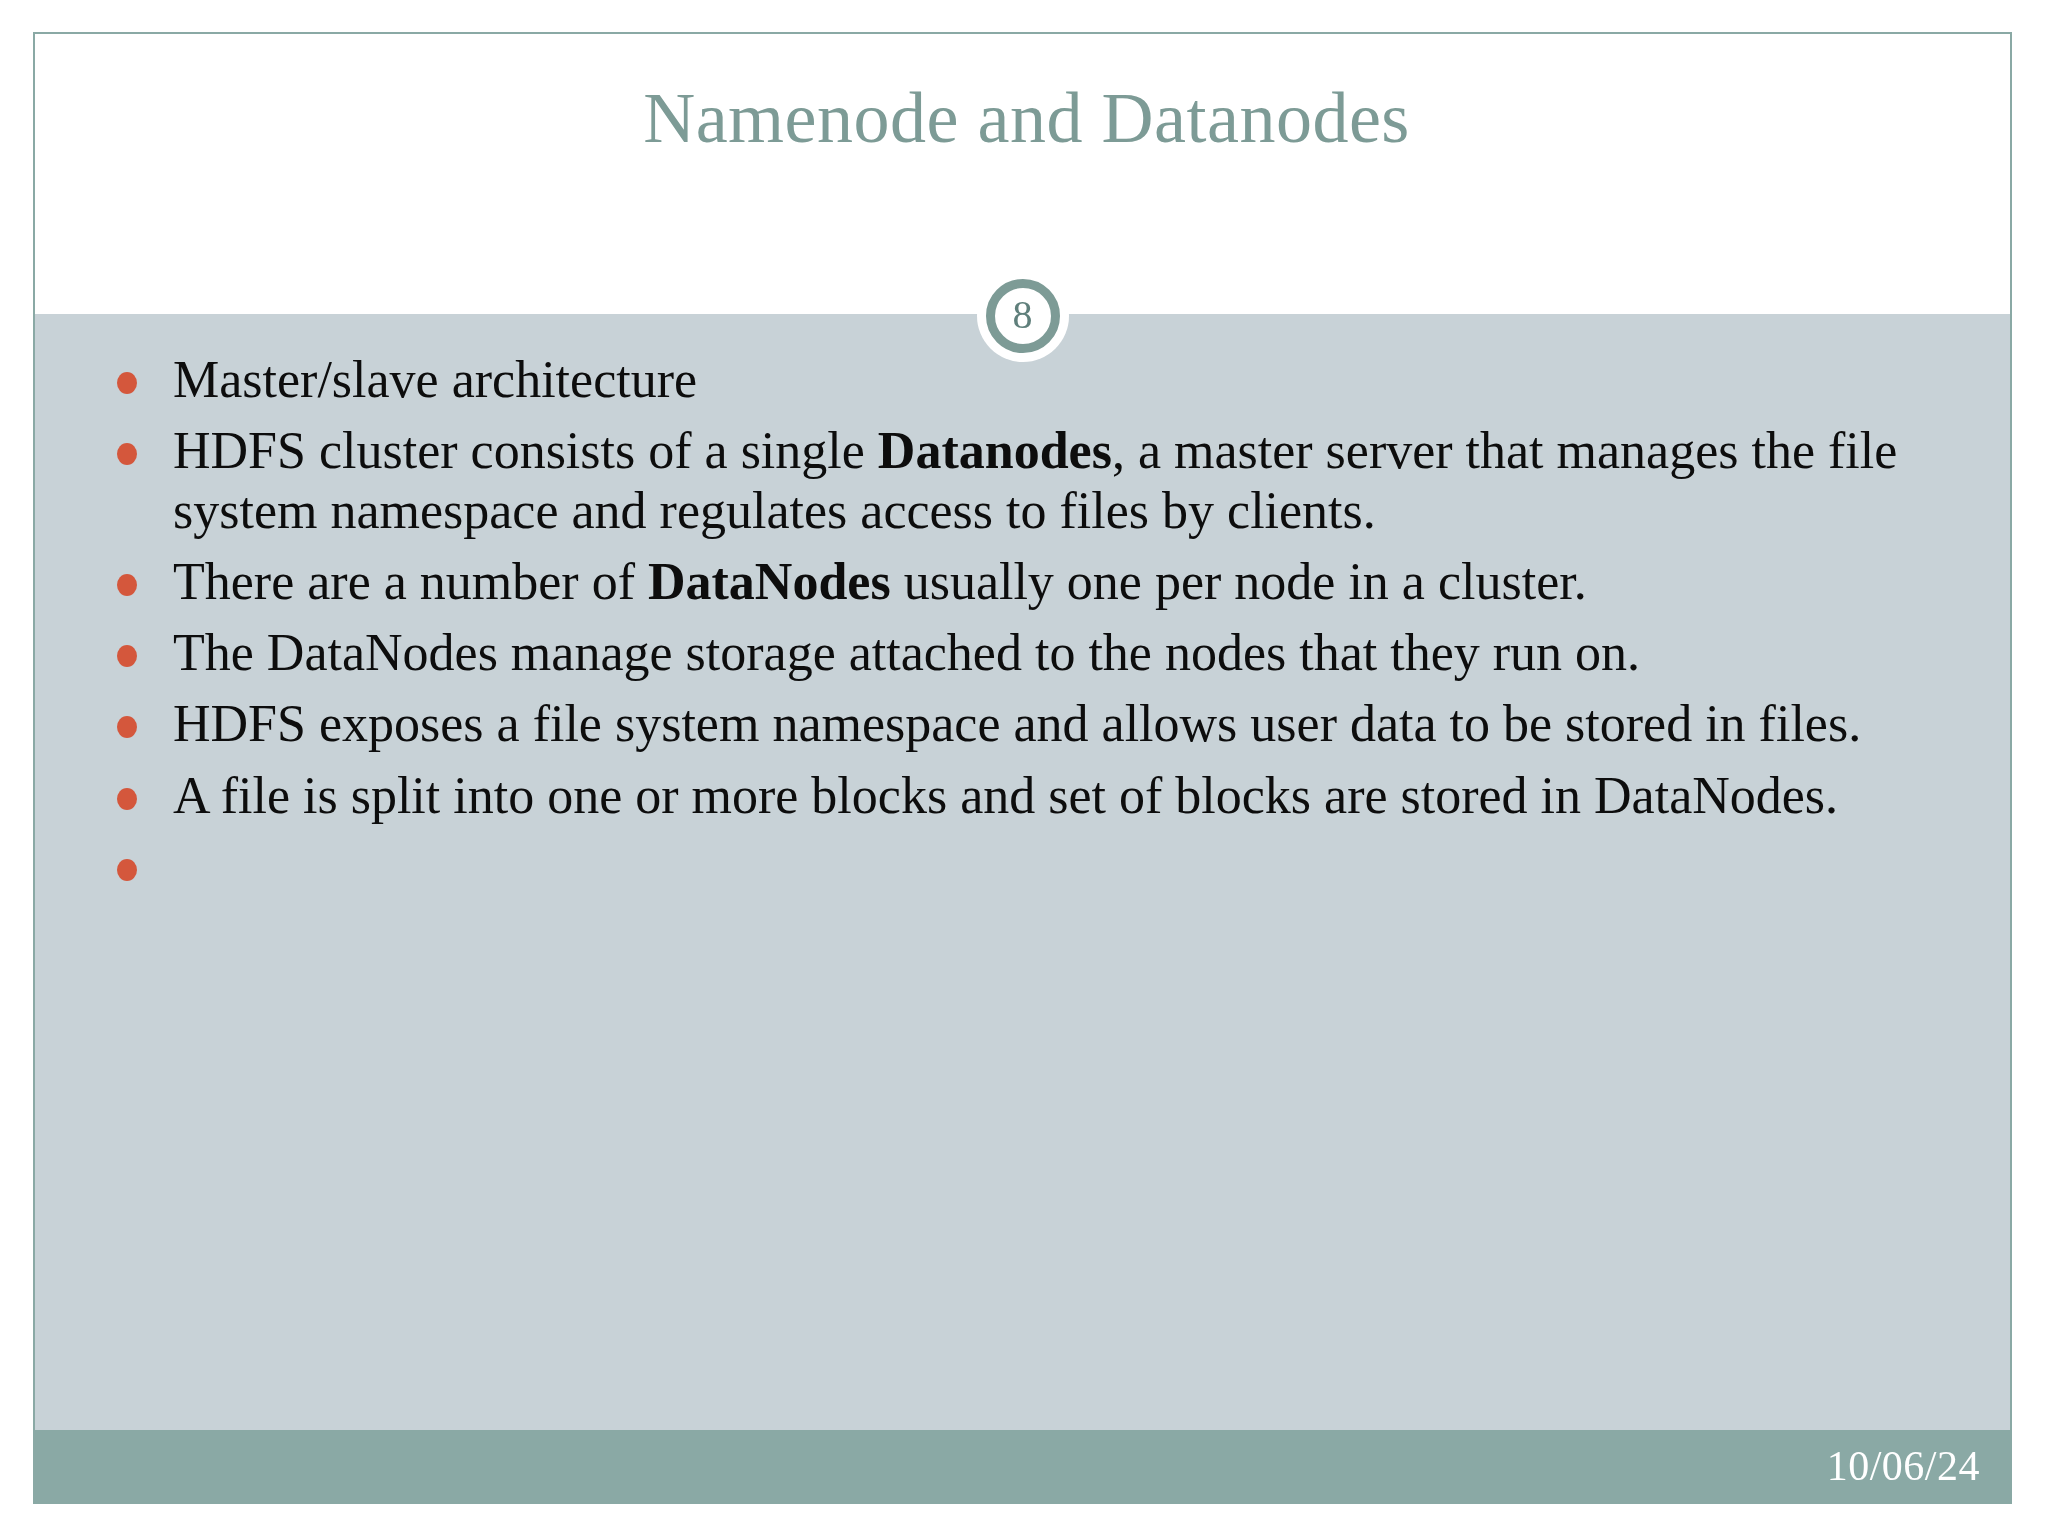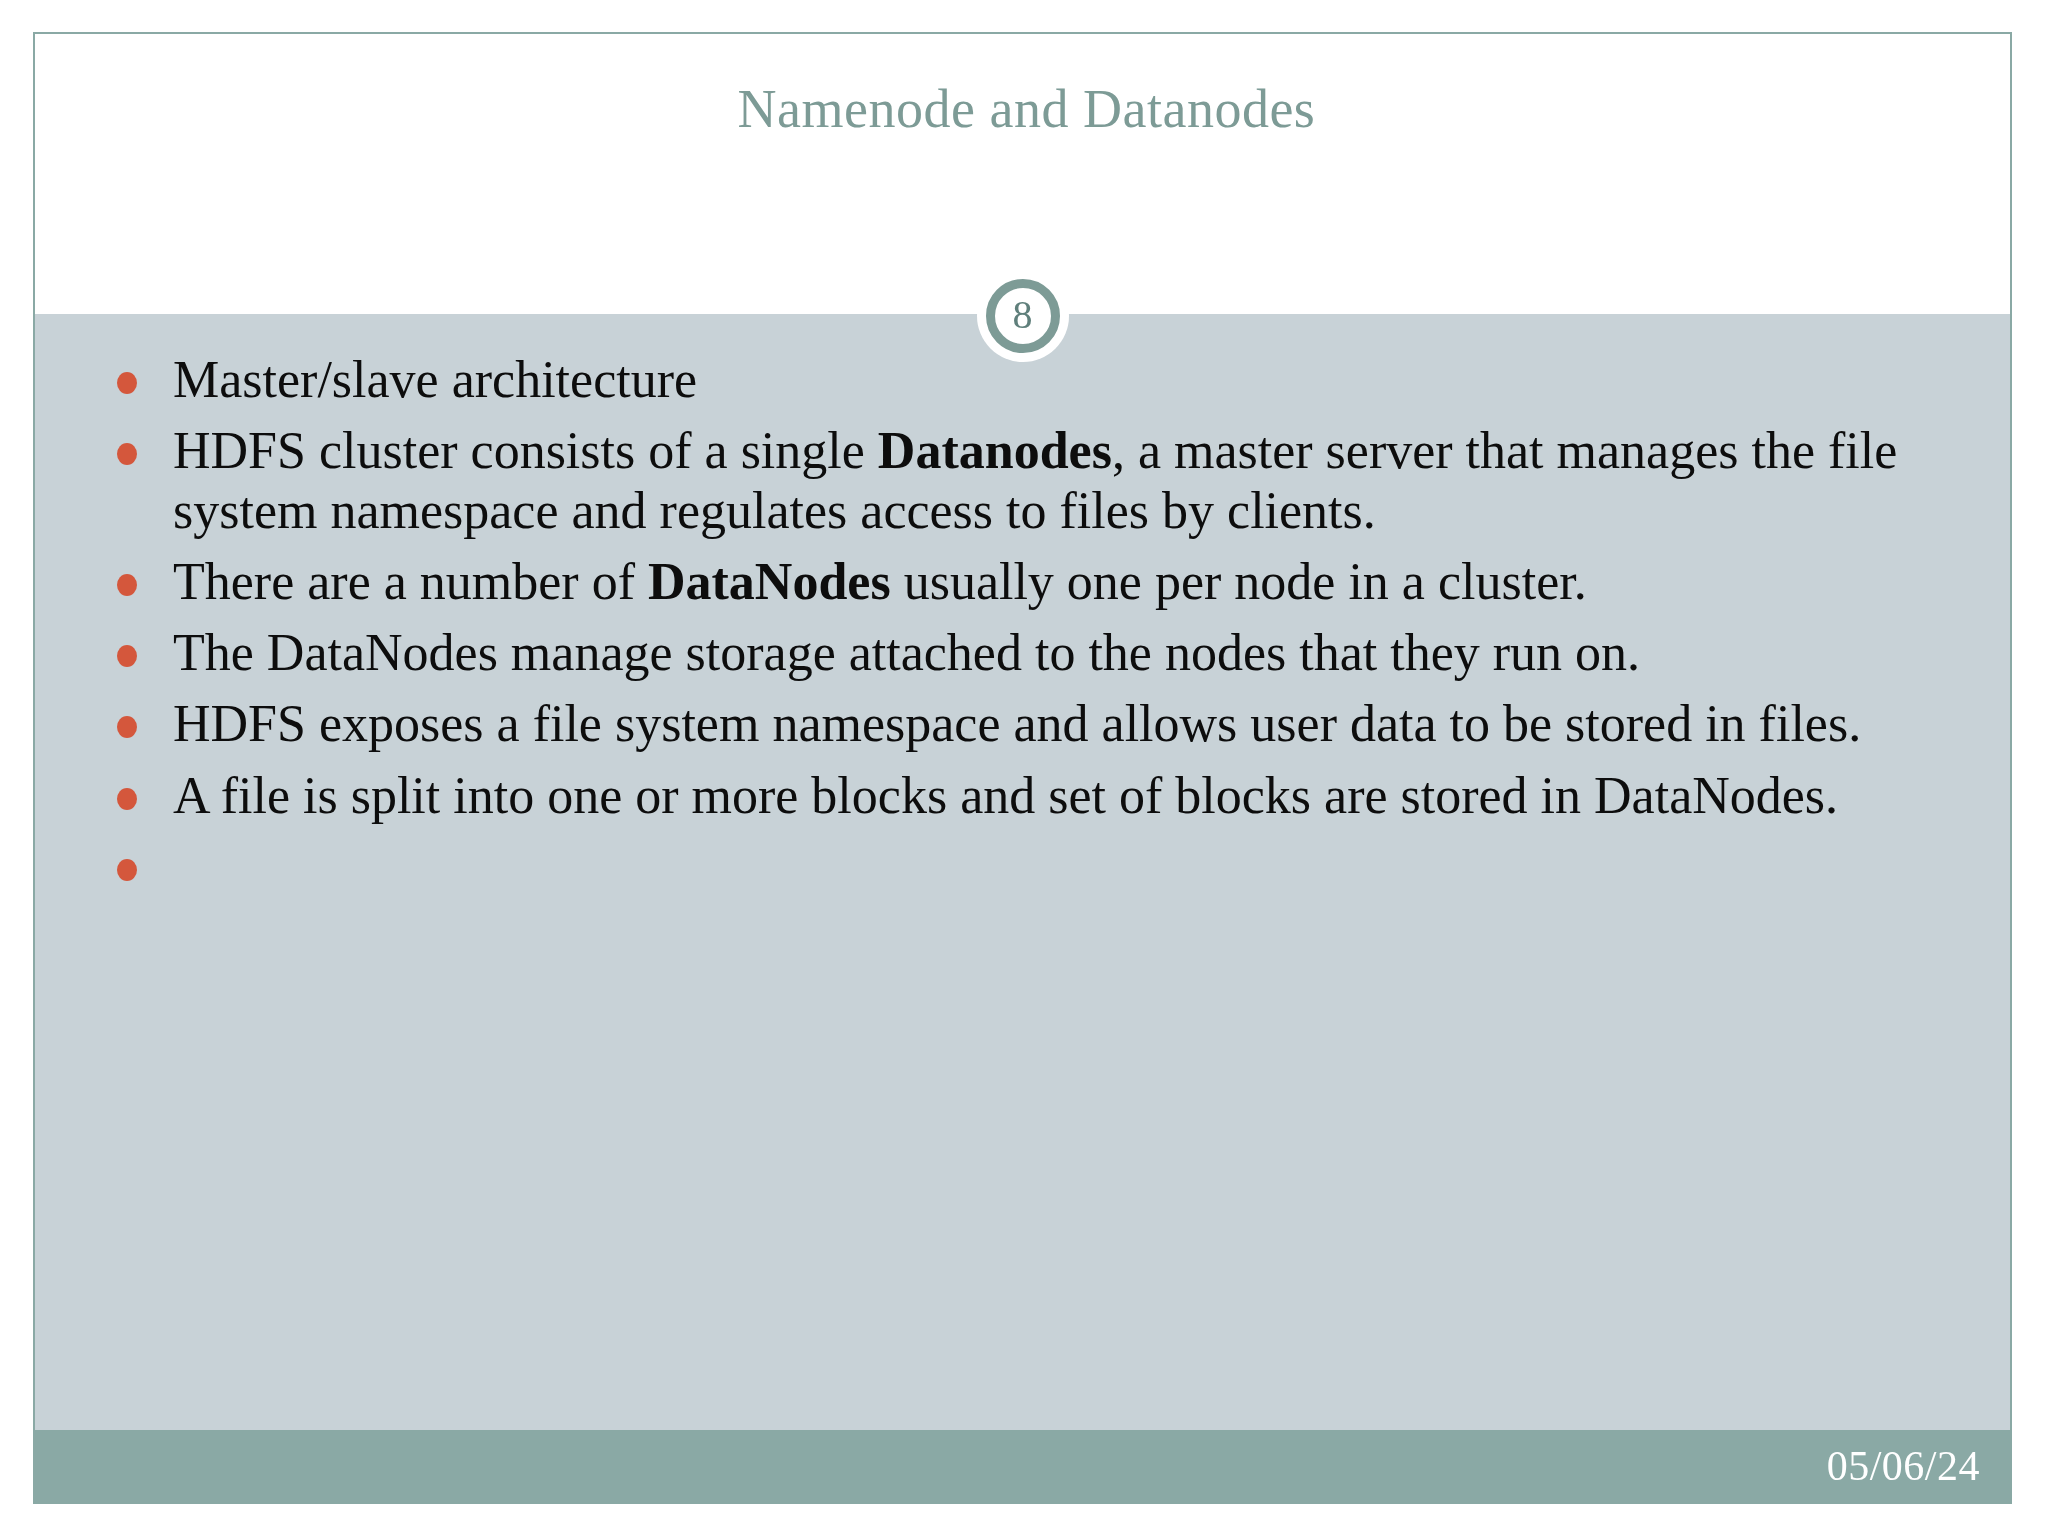--- a/index.html
+++ b/index.html
@@ -34,21 +34,21 @@
     width: 100%;
     height: 280px;
   }
   #slide-title {
     position: absolute;
     left: 8px;
     right: 0;
     top: 48px;
     text-align: center;
     font-family: "Liberation Serif", "DejaVu Serif", serif;
-    font-size: 54px;
+    font-size: 72px;
     line-height: 1.0;
     color: #7d9b96;
     letter-spacing: 0.5px;
     white-space: nowrap;
   }
 
   
   #divider-row {
     position: absolute;
     left: 0;
@@ -178,16 +178,16 @@
         <li class="bullet-item"><span class="bullet-dot"></span><span class="bullet-text">HDFS cluster consists of a single <b>Datanodes</b>, a master server that manages the file system namespace and regulates access to files by clients.</span></li>
         <li class="bullet-item"><span class="bullet-dot"></span><span class="bullet-text">There are a number of <b>DataNodes</b> usually one per node in a cluster.</span></li>
         <li class="bullet-item"><span class="bullet-dot"></span><span class="bullet-text">The DataNodes manage storage attached to the nodes that they run on.</span></li>
         <li class="bullet-item"><span class="bullet-dot"></span><span class="bullet-text">HDFS exposes a file system namespace and allows user data to be stored in files.</span></li>
         <li class="bullet-item"><span class="bullet-dot"></span><span class="bullet-text">A file is split into one or more blocks and set of blocks are stored in DataNodes.</span></li>
         <li class="bullet-item"><span class="bullet-dot"></span></li>
       </ul>
   </div>
 
   <div id="footer-bar">
-    <span id="footer-date">05/06/24</span>
+    <span id="footer-date">10/06/24</span>
   </div>
 
 </div>
 
 </body></html>

